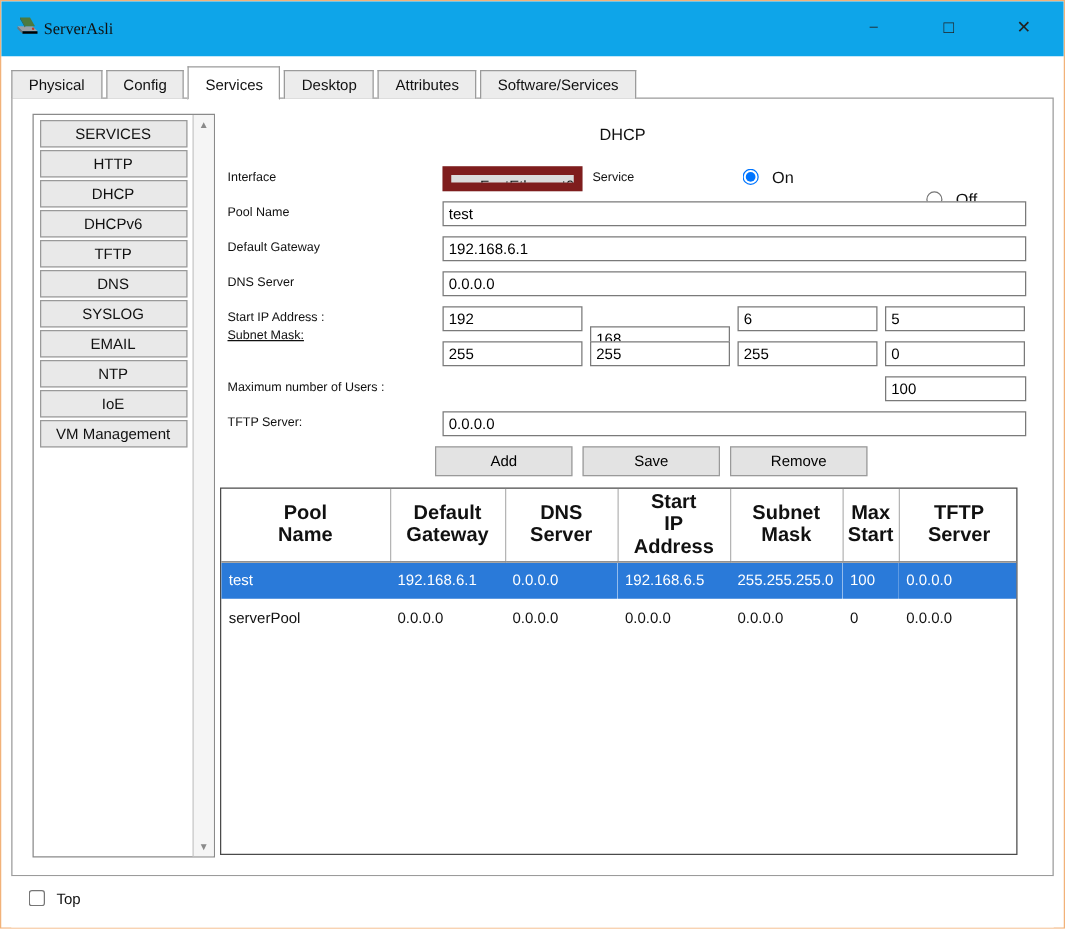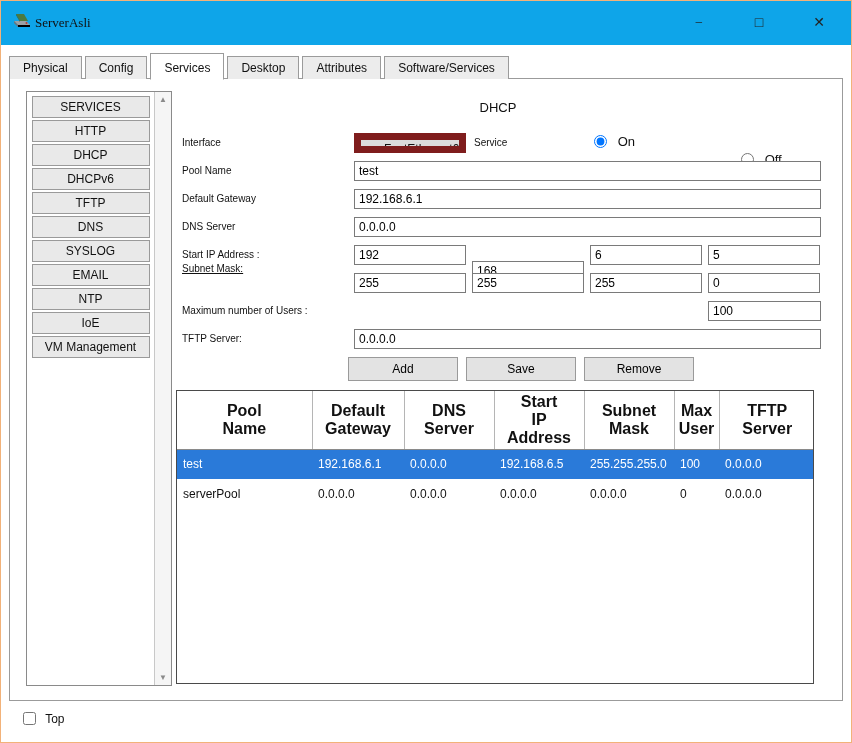--- a/index.html
+++ b/index.html
@@ -174,21 +174,21 @@
               <th>Default
 Gateway</th>
               <th>DNS
 Server</th>
               <th>Start
 IP
 Address</th>
               <th>Subnet
 Mask</th>
               <th>Max
-User</th>
+Start</th>
               <th>TFTP
 Server</th>
             </tr>
           </thead>
           <tbody>
             <tr style="background: rgb(42, 122, 217); color: rgb(255, 255, 255);">
               <td>test</td>
               <td>192.168.6.1</td>
               <td>0.0.0.0</td>
               <td>192.168.6.5</td>

